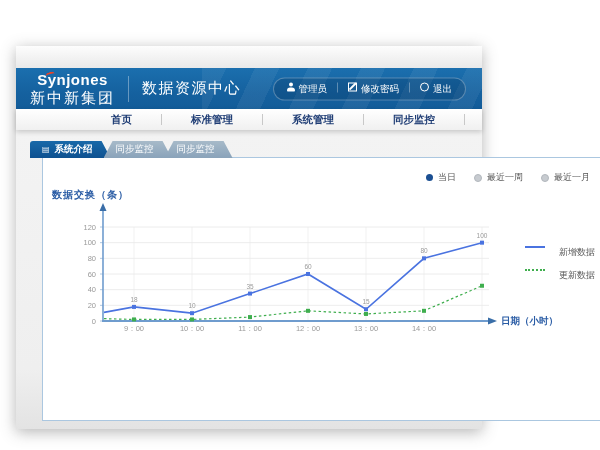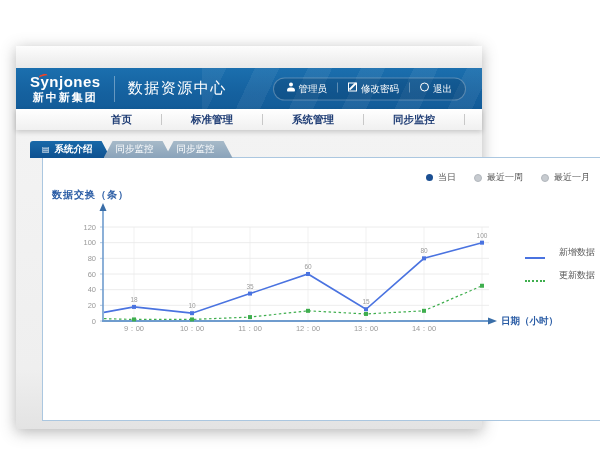--- a/index.html
+++ b/index.html
@@ -10,21 +10,21 @@
   
   .header{position:relative;height:41px;background:linear-gradient(180deg,#1b6fae 0%,#15619f 60%,#135c99 100%);
           display:flex;align-items:center;padding:0 14px;overflow:hidden;}
   .hdr-stripes{position:absolute;right:0;top:0;width:60%;height:100%;pointer-events:none;
           background:repeating-linear-gradient(115deg,rgba(255,255,255,.06) 0 22px,rgba(255,255,255,0) 22px 48px);}
   .logo{text-align:center;line-height:1;z-index:1;}
   .logo-en{color:#fff;font-size:15px;font-weight:bold;letter-spacing:.5px;}
   .y-wrap{position:relative;display:inline-block;}
   .y-red{position:absolute;left:-2px;top:0px;width:9px;height:4px;border-top:2px solid #e8452c;
          border-radius:50% 50% 0 0;transform:rotate(-16deg);}
-  .logo-cn{color:#fff;font-size:11px;font-weight:bold;letter-spacing:2px;margin-top:3px;}
+  .logo-cn{color:#fff;font-size:15px;font-weight:normal;letter-spacing:2px;margin-top:3px;}
   .hdr-divider{width:1px;height:26px;background:rgba(255,255,255,.35);margin:0 13px;z-index:1;}
   .app-title{color:#fff;font-size:15px;letter-spacing:1.5px;z-index:1;}
   .user-pill{position:absolute;right:16px;top:50%;transform:translateY(-50%);display:flex;align-items:flex-start;
              background:rgba(6,42,76,.22);border:1px solid rgba(255,255,255,.28);border-radius:12px;
              padding:4px 13px;font-size:9.5px;color:#fff;z-index:1;}
   .pill-txt{cursor:pointer;margin-left:4px;}
   .pill-sep{width:1px;height:10px;background:rgba(255,255,255,.32);margin:0 10px;}
   .icon-person{position:relative;width:8px;height:9px;display:inline-block;}
   .icon-person::before{content:"";position:absolute;top:0;left:2px;width:4px;height:4px;border-radius:50%;background:#fff;}
   .icon-person::after{content:"";position:absolute;bottom:0;left:0;width:8px;height:4px;border-radius:4px 4px 1px 1px;background:#fff;}
@@ -49,21 +49,21 @@
   .panel{position:absolute;left:26px;top:27px;width:536px;height:262px;background:#fff;border:1px solid #abc7e0;padding-left:24px;}
   
   .filter-row{position:absolute;top:13px;right:13px;display:flex;gap:18px;align-items:center;z-index:2;}
   .filter-opt{display:flex;align-items:center;cursor:pointer;font-size:9px;color:#555;}
   .radio{width:7px;height:7px;border-radius:50%;display:inline-block;margin-right:5px;}
   .radio.on{background:#1b4f92;}
   .radio.off{background:#c7cbd0;border:1px solid #b2b7bd;width:6px;height:6px;}
   .y-title{position:absolute;left:9px;top:30px;font-size:10px;font-weight:bold;color:#2a5ca5;letter-spacing:1px;}
   #chart-svg{position:absolute;left:0;top:44px;width:536px;height:145px;}
   .legend{position:absolute;right:8px;top:88px;display:flex;flex-direction:column;gap:10px;z-index:2;}
-  .legend-item{display:flex;align-items:flex-end;gap:14px;font-size:9px;color:#555;cursor:default;}
+  .legend-item{display:flex;align-items:flex-start;gap:14px;font-size:9px;color:#555;cursor:default;}
   .sw{width:20px;height:0;}
   .sw.solid{border-top:2px solid;}
   .sw.dotted{border-top:2px dotted;}
   .note{position:absolute;left:28px;top:214px;font-size:8.5px;color:#909090;white-space:nowrap;}
   .note-label{color:#d93a3a;}
 </style>
 </head>
 <body>
 
 <div class="canvas">

